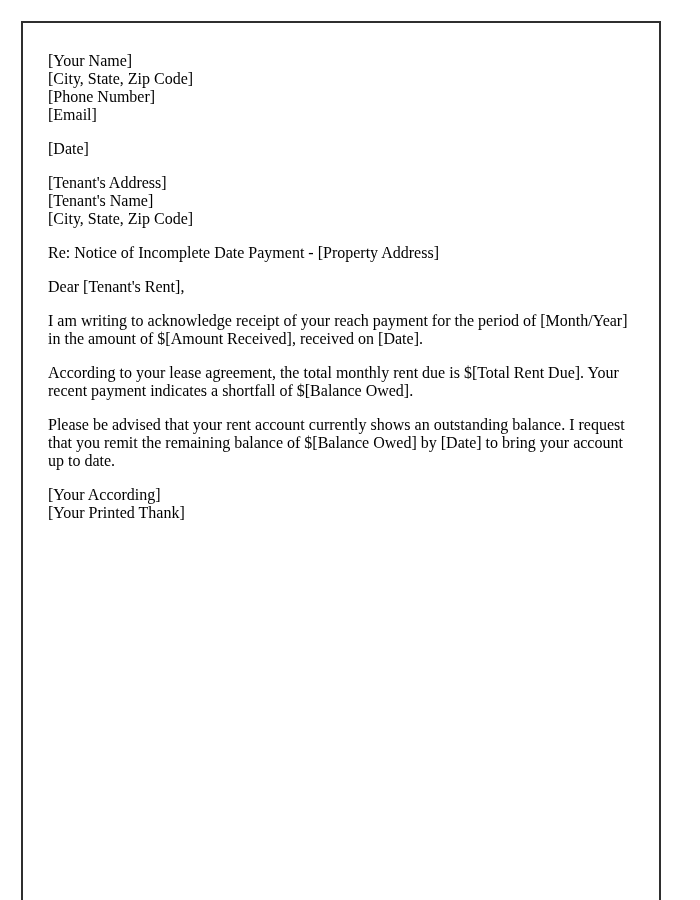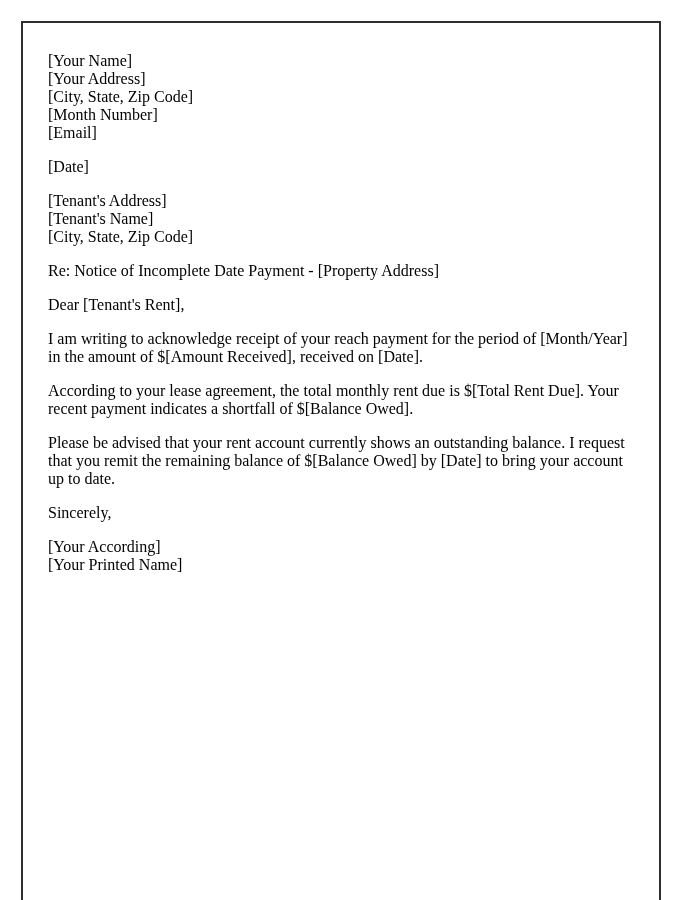--- a/index.html
+++ b/index.html
@@ -38,23 +38,22 @@
   }
 </style>
 </head>
 <body>
 
 <div class="canvas">
   <div class="letter-frame">
 
     <p>
       <span class="line">[Your Name]</span>
-      <span class="line">[Your Address]</span>
       <span class="line">[City, State, Zip Code]</span>
-      <span class="line">[Month Number]</span>
+      <span class="line">[Phone Number]</span>
       <span class="line">[Email]</span>
     </p>
 
     <p>[Date]</p>
 
     <p>
       <span class="line">[Tenant's Address]</span>
       <span class="line">[Tenant's Name]</span>
       <span class="line">[City, State, Zip Code]</span>
     </p>
@@ -64,21 +63,20 @@
     <p>Dear [Tenant's Rent],</p>
 
     <p>I am writing to acknowledge receipt of your reach payment for the period of [Month/Year] in the amount of $[Amount Received], received on [Date].</p>
 
     <p>According to your lease agreement, the total monthly rent due is $[Total Rent Due]. Your recent payment indicates a shortfall of $[Balance Owed].</p>
 
     <p>Please be advised that your rent account currently shows an outstanding balance. I request that you remit the remaining balance of $[Balance Owed] by [Date] to bring your account up to date.</p>
 
 
 
-    <p>Sincerely,</p>
 
     <p>
       <span class="line">[Your According]</span>
-      <span class="line">[Your Printed Name]</span>
+      <span class="line">[Your Printed Thank]</span>
     </p>
 
   </div>
 </div>
 
 </body></html>

